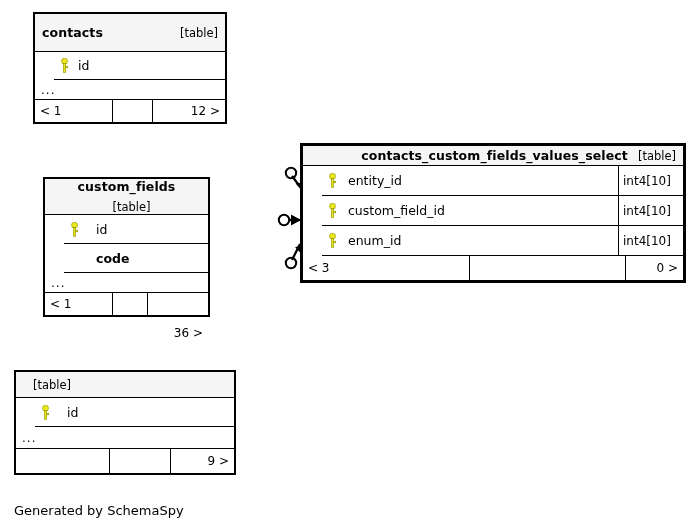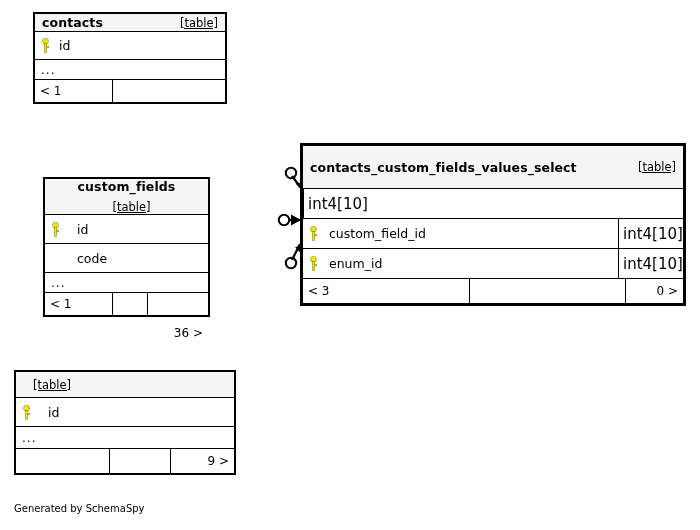--- a/index.html
+++ b/index.html
@@ -45,42 +45,41 @@
     font-weight: bold;
     font-size: 12.5px;
     letter-spacing: 0.1px;
     white-space: nowrap;
   }
   .hdr .ttag {
     font-size: 11.5px;
     font-weight: normal;
     white-space: nowrap;
     margin-left: 10px;
-    text-decoration: underline;
-  }
-
-  
-  .col { padding: 0; }
+  }
+
+  
+  .col { padding: 0; margin-left: 19px; }
   .col .namecell {
     flex: 1 1 auto;
     display: flex;
     align-items: center;
     padding-left: 6px;
     min-width: 0;
     overflow: hidden;
   }
   .col .cname {
     font-size: 12.5px;
     white-space: nowrap;
   }
   .col .typecell {
     flex: 0 0 auto;
     border-left: 1px solid #000000;
     padding: 0 4px;
-    font-size: 15px;
+    font-size: 12px;
     text-align: left;
     white-space: nowrap;
     align-self: stretch;
     display: flex;
     align-items: center;
   }
 
   
   .keyicon {
     flex: 0 0 auto;
@@ -120,31 +119,31 @@
 
   
   .conn {
     position: absolute;
     overflow: visible;
   }
 
   
   .caption {
     position: absolute;
-    font-size: 10px;
+    font-size: 13px;
     white-space: nowrap;
     color: #000000;
     text-align: right;
   }
 </style>
 </head>
 <body>
 
 <div class="node" style="left:33px; top:12px; width:194px;">
-  <div class="row hdr" style="height:18px;">
+  <div class="row hdr" style="height:38px;">
     <span class="tname">contacts</span>
     <span class="ttag">[table]</span>
   </div>
   <div class="row col" style="height:28px;">
     <div class="namecell">
       <span class="keyicon">
         <svg viewBox="0 0 9 15" width="9" height="15">
             <g fill="#e8e81c" stroke="#8f8f00" stroke-width="0.6">
               <circle cx="4.5" cy="3.2" r="3"></circle>
               <rect x="3.3" y="5.4" width="2.4" height="9"></rect>
@@ -154,20 +153,21 @@
       </span>
       <span class="cname">id</span>
     </div>
   </div>
   <div class="row" style="height:20px;">
     <span class="ellipsis">...</span>
   </div>
   <div class="row foot" style="height:22px;">
     <span class="fcell fleft" style="width:41%;">&lt; 1</span>
     <span class="fcell fmid" style="width:21%;"></span>
+    <span class="fcell" style="width:38%;">12 &gt;</span>
   </div>
 </div>
 
 <div class="node" style="left:43px; top:177px; width:167px;">
   <div class="row hdr" style="height:36px;flex-direction:column;">
     <span class="tname">custom_fields</span>
     <span class="ttag">[table]</span>
   </div>
   <div class="row col" style="height:29px;">
     <div class="namecell">
@@ -176,21 +176,21 @@
             <g fill="#e8e81c" stroke="#8f8f00" stroke-width="0.6">
               <circle cx="4.5" cy="3.2" r="3"></circle>
               <rect x="3.3" y="5.4" width="2.4" height="9"></rect>
               <rect x="5.7" y="8.2" width="2" height="1.6"></rect>
             </g>
           </svg>
       </span>
       <span class="cname">id</span>
     </div>
   </div>
-  <div class="row col" style="height:29px;">
+  <div class="row col" style="height:29px;font-weight:bold;">
     <div class="namecell">
       <span class="keyicon spacer" style="margin-right:17px;">
         <svg viewBox="0 0 9 15" width="9" height="15"></svg>
       </span>
       <span class="cname">code</span>
     </div>
   </div>
   <div class="row" style="height:20px;">
     <span class="ellipsis">...</span>
   </div>
@@ -223,25 +223,37 @@
     <span class="ellipsis">...</span>
   </div>
   <div class="row foot" style="height:24px;">
     <span class="fcell fleft" style="width:43%;"></span>
     <span class="fcell fmid" style="width:28%;"></span>
     <span class="fcell" style="width:29%;">9 &gt;</span>
   </div>
 </div>
 
 <div class="node thick" style="left:300px; top:143px; width:386px;">
-  <div class="row hdr" style="height:43px;">
+  <div class="row hdr" style="height:20px;justify-content:flex-end;">
     <span class="tname">contacts_custom_fields_values_select</span>
     <span class="ttag">[table]</span>
   </div>
   <div class="row col" style="height:30px;">
+    <div class="namecell">
+      <span class="keyicon" style="margin-right:11px;">
+        <svg viewBox="0 0 9 15" width="9" height="15">
+            <g fill="#e8e81c" stroke="#8f8f00" stroke-width="0.6">
+              <circle cx="4.5" cy="3.2" r="3"></circle>
+              <rect x="3.3" y="5.4" width="2.4" height="9"></rect>
+              <rect x="5.7" y="8.2" width="2" height="1.6"></rect>
+            </g>
+          </svg>
+      </span>
+      <span class="cname">entity_id</span>
+    </div>
     <span class="typecell" style="width:56px;">int4[10]</span>
   </div>
   <div class="row col" style="height:30px;gap:37px;">
     <div class="namecell">
       <span class="keyicon" style="margin-right:11px;">
         <svg viewBox="0 0 9 15" width="9" height="15">
             <g fill="#e8e81c" stroke="#8f8f00" stroke-width="0.6">
               <circle cx="4.5" cy="3.2" r="3"></circle>
               <rect x="3.3" y="5.4" width="2.4" height="9"></rect>
               <rect x="5.7" y="8.2" width="2" height="1.6"></rect>

